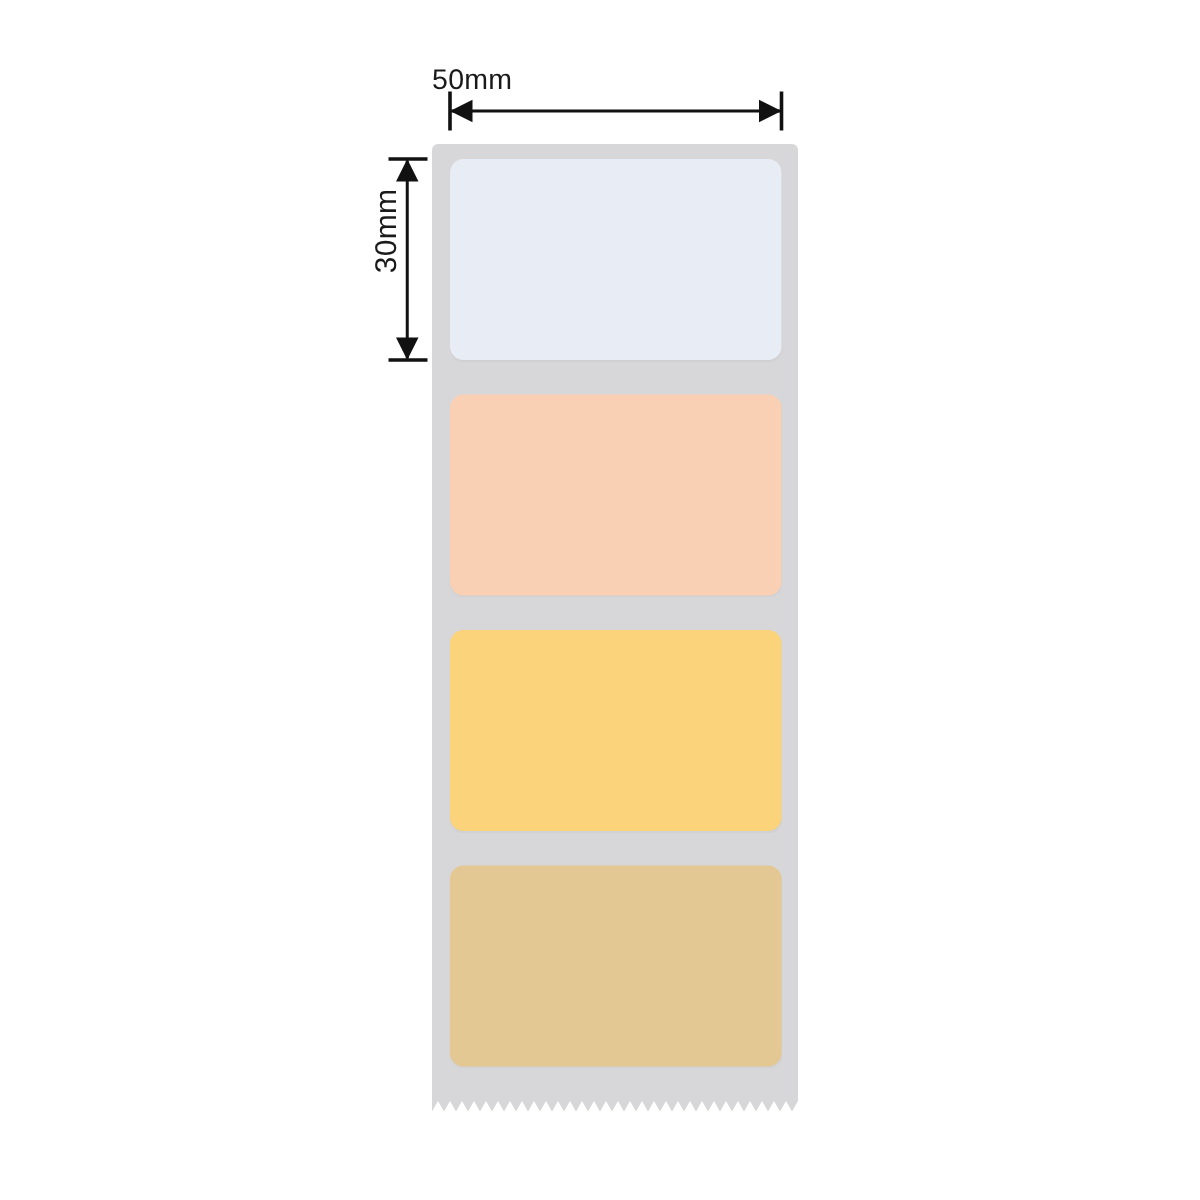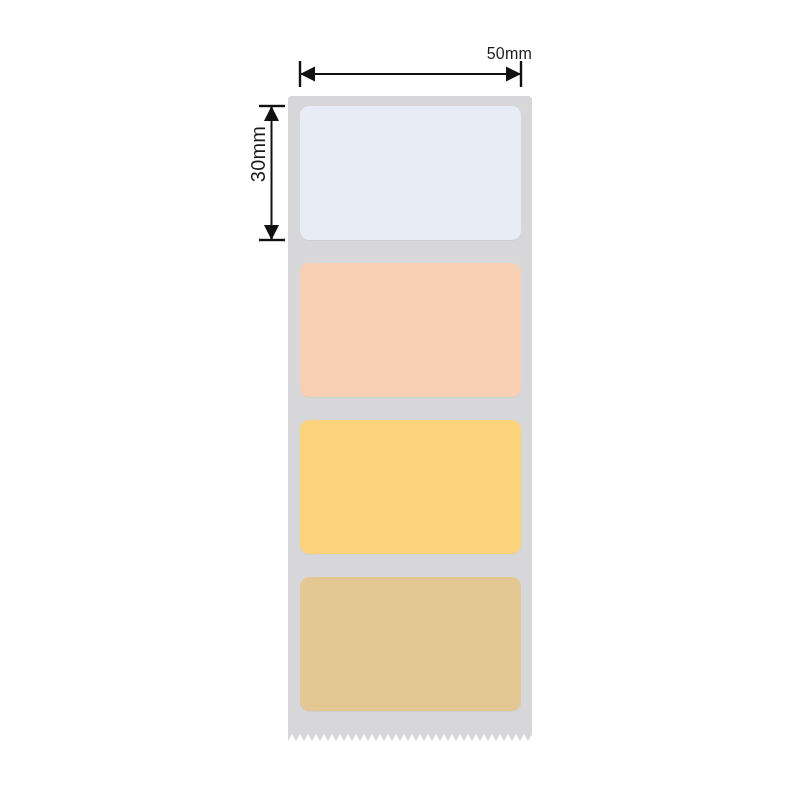--- a/index.html
+++ b/index.html
@@ -67,22 +67,22 @@
     width: 244px;
     height: 32px;
   }
   .dim-h svg, .dim-v svg { display: block; overflow: visible; }
 
   .dim-h-label {
     position: absolute;
     left: 288px;
     top: 42px;
     width: 244px;
-    text-align: right;
-    font-size: 16px;
+    text-align: left;
+    font-size: 19px;
     color: #1a1a1a;
     line-height: 24px;
     letter-spacing: 0.2px;
   }
 
   .dim-v {
     position: absolute;
     left: 258px;
     top: 96px;
     width: 30px;

